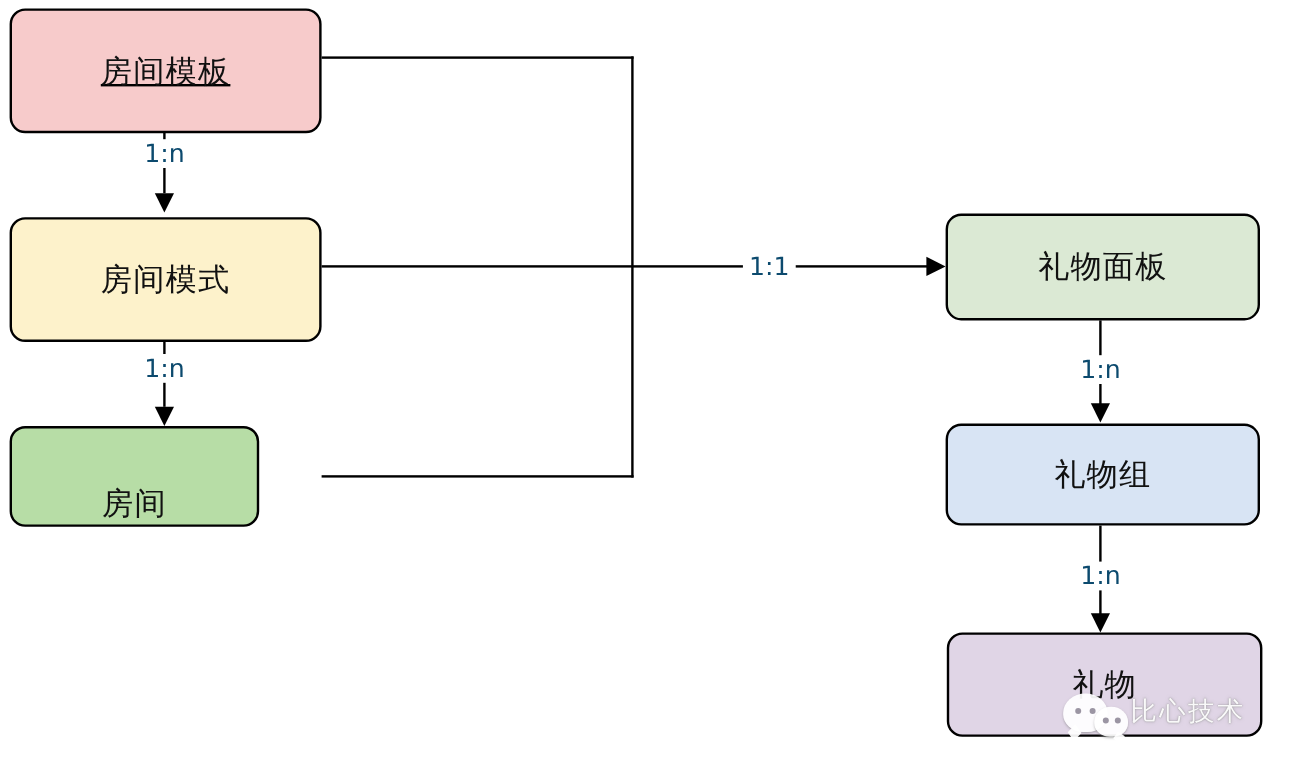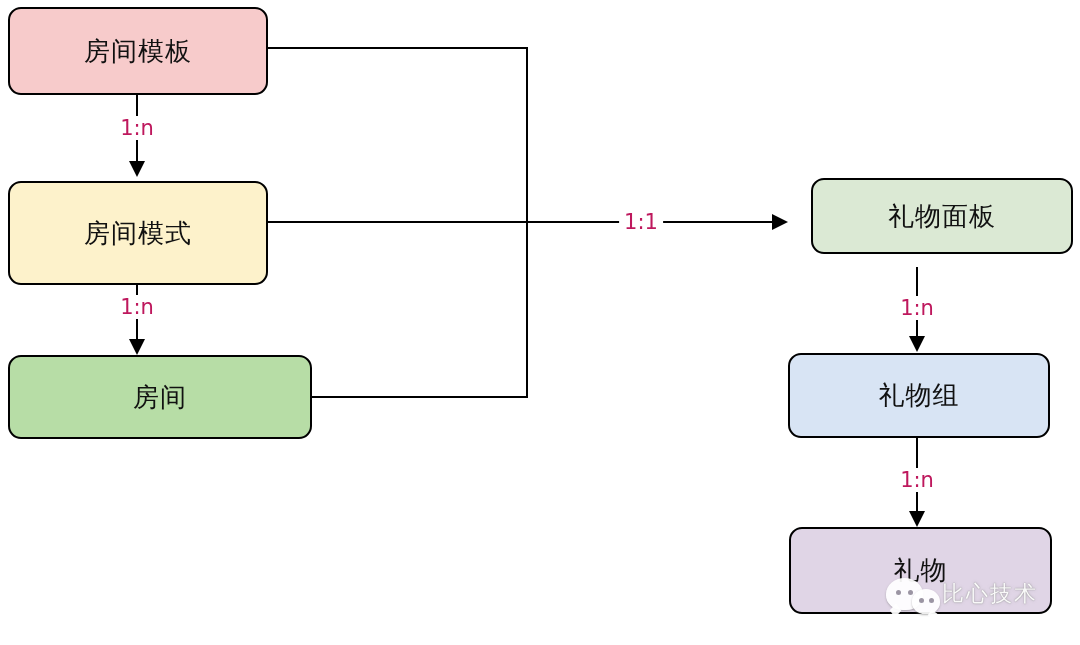--- a/index.html
+++ b/index.html
@@ -9,34 +9,34 @@
     font-family:"DejaVu Sans","Liberation Sans",sans-serif; overflow:hidden;
   }
 
   
   .node {
     position:absolute; border:2px solid #000; border-radius:13px;
     display:flex; align-items:center; justify-content:center;
   }
   .node-label { font-size:26px; color:#111; letter-spacing:1px; }
 
-  #node-room-template { left:8px;   top:7px;   width:260px; height:88px; }
+  #node-room-template { left:8px;   top:7px;   width:260px; height:104px;text-decoration:underline; }
   #node-room-mode     { left:8px;   top:181px; width:260px; height:104px; }
-  #node-room          { left:8px;   top:355px; width:304px; height:84px; }
-  #node-gift-panel    { left:811px; top:178px; width:262px; height:76px; }
+  #node-room          { left:8px;   top:355px; width:208px; height:84px;align-items:flex-end; }
+  #node-gift-panel    { left:788px; top:178px; width:262px; height:89px; }
   #node-gift-group    { left:788px; top:353px; width:262px; height:85px; }
   #node-gift          { left:789px; top:527px; width:263px; height:87px; }
 
   
   .line   { position:absolute; background:#000; }
   .h-line { height:2px; }
   .v-line { width:2px; }
   .edge-label {
     position:absolute; transform:translate(-50%,-50%);
-    background:#fff; padding:0 5px; font-size:21px; color:#be185d; z-index:3;
+    background:#fff; padding:0 5px; font-size:21px; color:#0c4a6e; z-index:3;
   }
   .arrow-down {
     position:absolute; width:0; height:0; z-index:2;
     border-left:8px solid transparent; border-right:8px solid transparent;
     border-top:16px solid #000;
   }
   .arrow-right {
     position:absolute; width:0; height:0; z-index:2;
     border-top:8px solid transparent; border-bottom:8px solid transparent;
     border-left:16px solid #000;

